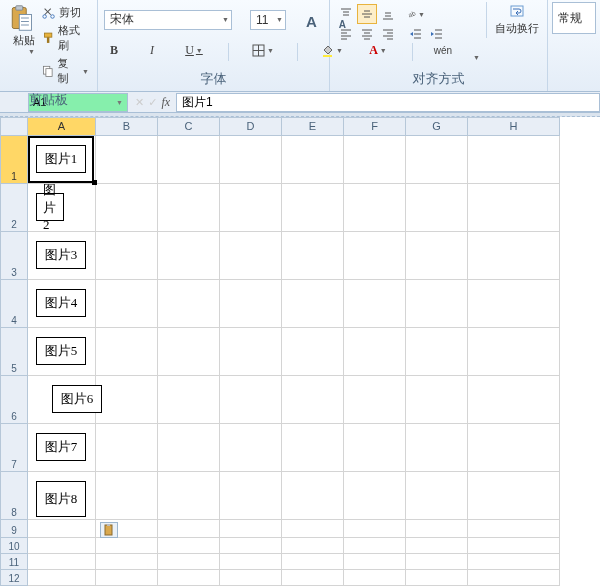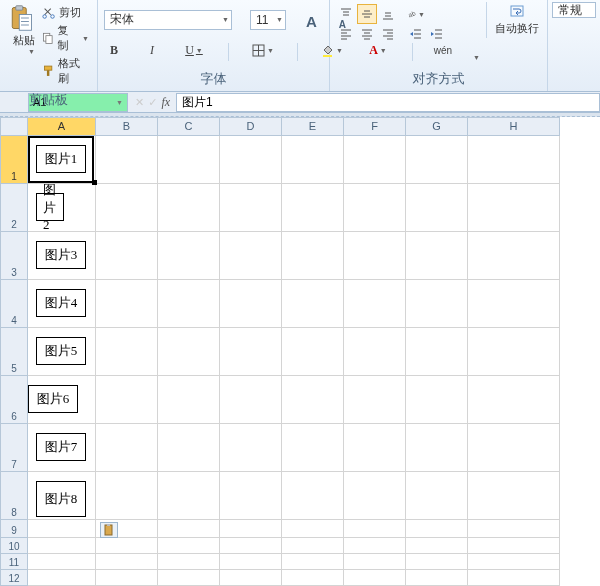--- a/index.html
+++ b/index.html
@@ -96,32 +96,32 @@
         <div class="clip-btn">
           <svg viewBox="0 0 16 16">
               <path d="M3 3 L10 10 M10 3 L3 10" stroke="#555" stroke-width="1.2" fill="none"></path>
               <circle cx="3" cy="12" r="2" fill="none" stroke="#3a6fb7"></circle>
               <circle cx="12" cy="12" r="2" fill="none" stroke="#3a6fb7"></circle>
             </svg>
           <span>剪切</span>
         </div>
         <div class="clip-btn">
           <svg viewBox="0 0 16 16">
+              <rect x="3" y="2" width="9" height="5" fill="#e8b33d" stroke="#a07820"></rect>
+              <rect x="6" y="7" width="3" height="7" fill="#a07820"></rect>
+            </svg>
+          <span>格式刷</span>
+        </div>
+        <div class="clip-btn">
+          <svg viewBox="0 0 16 16">
               <rect x="2" y="2" width="8" height="10" fill="#fff" stroke="#777"></rect>
               <rect x="5" y="5" width="8" height="10" fill="#fff" stroke="#777"></rect>
             </svg>
           <span>复制</span>
           <span class="dd-arrow">▼</span>
-        </div>
-        <div class="clip-btn">
-          <svg viewBox="0 0 16 16">
-              <rect x="3" y="2" width="9" height="5" fill="#e8b33d" stroke="#a07820"></rect>
-              <rect x="6" y="7" width="3" height="7" fill="#a07820"></rect>
-            </svg>
-          <span>格式刷</span>
         </div>
       </div>
     </div>
     <div class="ribbon-group-title">剪贴板</div>
   </div>
 
   <div class="ribbon-group" style="width:232px">
     <div class="ribbon-group-body font-group-body">
       <div class="font-row">
         <div class="combo font-name">
@@ -252,21 +252,21 @@
               <path d="M3 5 h6 a2 2 0 0 1 0 4 h-3 m0 0 l2 -2 m-2 2 l2 2" stroke="#3a6fb7" fill="none"></path>
             </svg>
           <span>自动换行</span>
         </div>
       </div>
     </div>
     <div class="ribbon-group-title">对齐方式</div>
   </div>
 
   <div class="ribbon-group number-group" style="flex:1;border-right:none">
-    <div class="combo" style="width:44px;height:16px">
+    <div class="combo" style="width:44px;height:32px">
       <span>常规</span>
     </div>
   </div>
 </div>
 
 <div class="namebox-row">
   <div class="namebox">
     <span>A1</span>
       <span class="dd">▼</span>
   </div>
@@ -430,21 +430,21 @@
 
   <div class="selection" style="left:28px;top:19px;width:66px;height:47px"></div>
   <div class="fill-handle" style="left:92px;top:63px"></div>
 
   <div id="imgobjs">
       <div class="imgobj" style="left: 36px; top: 28px; width: 50px; height: 28px;">图片1</div>
       <div class="imgobj" style="left: 36px; top: 76px; width: 28px; height: 28px;">图片2</div>
       <div class="imgobj" style="left: 36px; top: 124px; width: 50px; height: 28px;">图片3</div>
       <div class="imgobj" style="left: 36px; top: 172px; width: 50px; height: 28px;">图片4</div>
       <div class="imgobj" style="left: 36px; top: 220px; width: 50px; height: 28px;">图片5</div>
-      <div class="imgobj" style="left: 28px; top: 268px; width: 50px; height: 28px;">图片6</div>
+      <div class="imgobj" style="left: 52px; top: 268px; width: 50px; height: 28px;">图片6</div>
       <div class="imgobj" style="left: 36px; top: 316px; width: 50px; height: 28px;">图片7</div>
       <div class="imgobj" style="left: 36px; top: 364px; width: 50px; height: 36px;">图片8</div>
     </div>
 
   <div class="paste-opt" style="left:100px;top:405px">
     <svg viewBox="0 0 12 12">
         <rect x="2" y="1" width="7" height="10" fill="#d9a84e" stroke="#8a6a2e"></rect>
         <rect x="4" y="0" width="3" height="2" fill="#bbb"></rect>
       </svg>
   </div>

